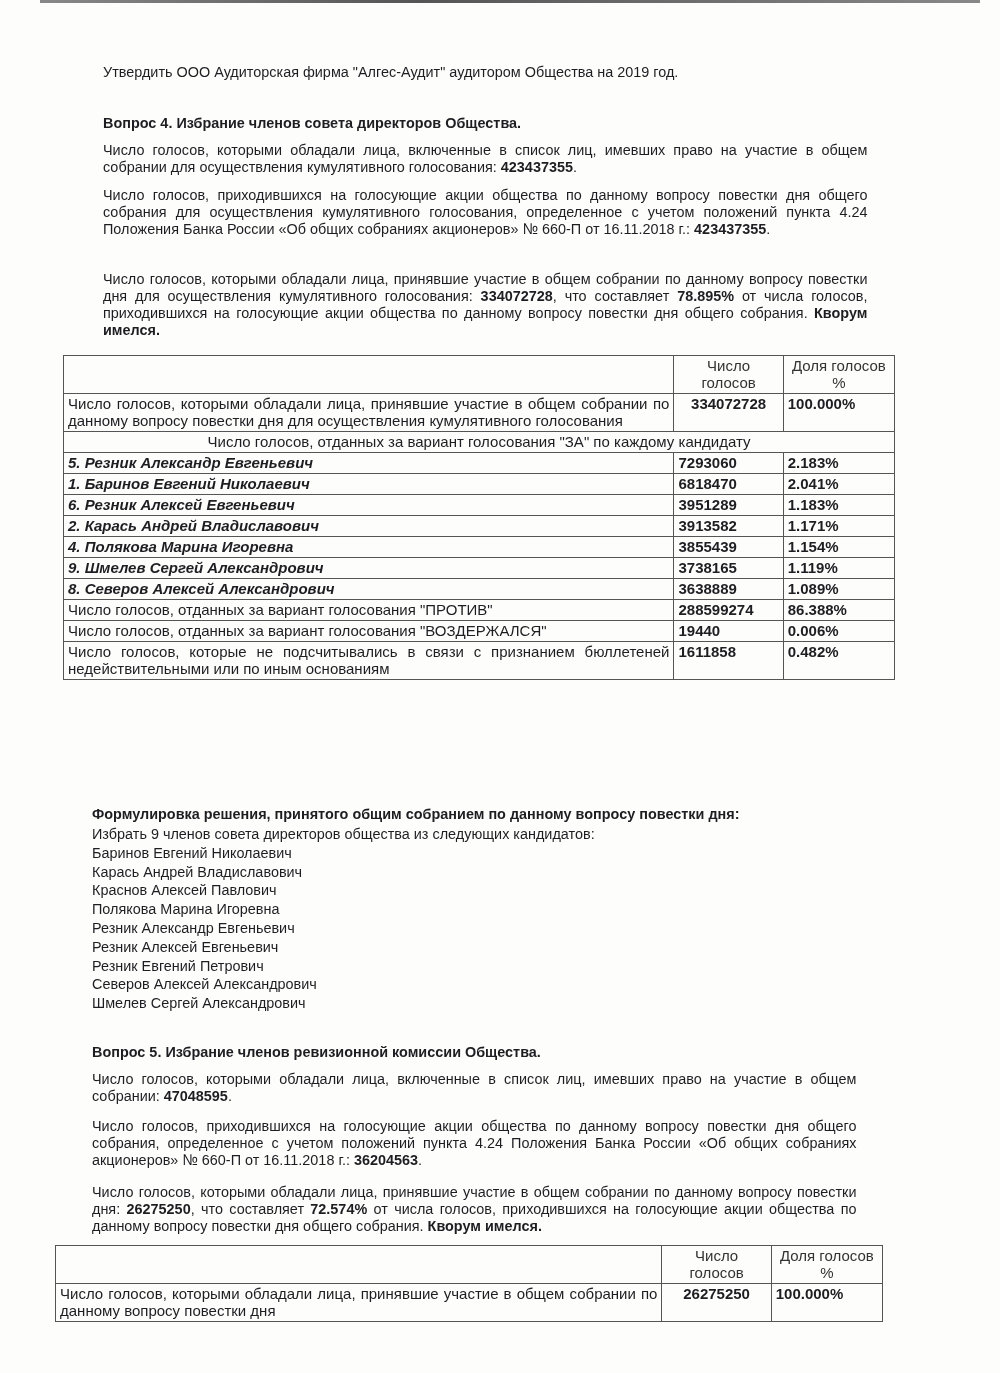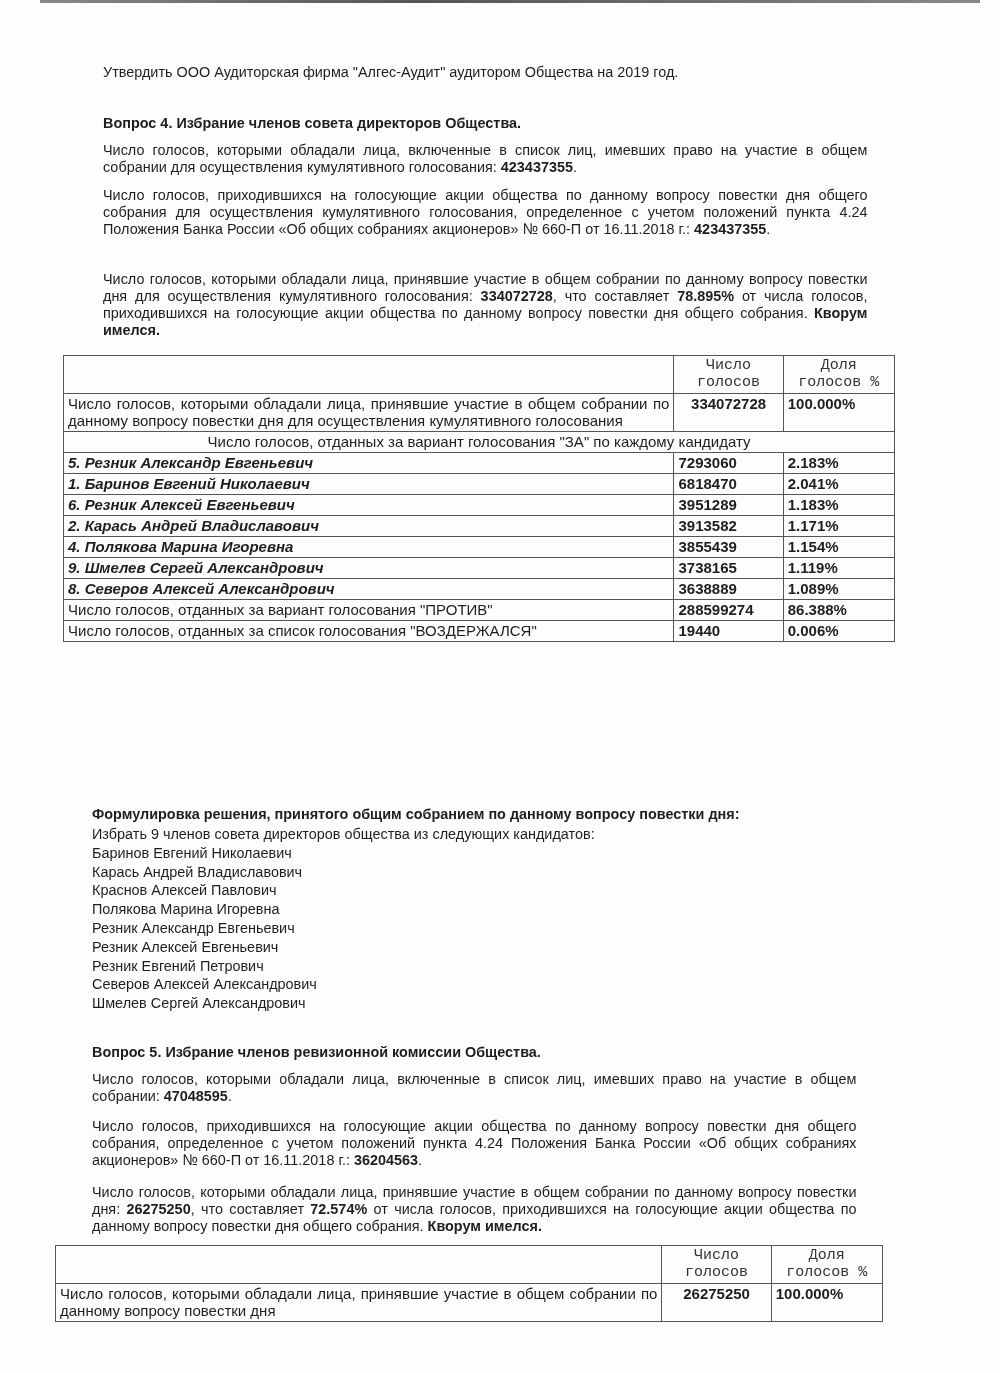--- a/index.html
+++ b/index.html
@@ -17,21 +17,21 @@
   .page { position: absolute; left: 0; top: 0; width: 1000px; }
   .p { font-size: 15.5px; line-height: 17px; text-align: justify; margin: 0; transform: scaleX(0.93); transform-origin: left top; }
   .b { font-weight: bold; }
   .h { font-size: 15.5px; font-weight: bold; margin: 0; transform: scaleX(0.93); transform-origin: left top; }
   .blk { position: absolute; }
 
   table.vt { position: absolute; border-collapse: collapse; font-size: 15px; }
   table.vt td { border: 1px solid #555; padding: 1px 4px 2px 4px; vertical-align: top; line-height: 17px; }
   .num { text-align: left; font-weight: bold; }
   .ctr { text-align: center; }
-  .hdr { text-align: center; color: #333; font-family: Liberation Mono, monospace; }
+  .hdr { text-align: center; color: #333; }
   .cand { font-weight: bold; font-style: italic; }
   .just { text-align: justify; }
   .list { font-size: 15.5px; line-height: 18.8px; transform: scaleX(0.93); transform-origin: left top; }
 </style>
 </head>
 <body>
 
 <div class="topshade"></div>
 
 <div class="page">
@@ -101,23 +101,28 @@
           <td class="cand">8. Северов Алексей Александрович</td>
           <td class="num">3638889</td>
           <td class="num">1.089%</td>
         </tr>
     <tr>
       <td>Число голосов, отданных за вариант голосования "ПРОТИВ"</td>
       <td class="num">288599274</td>
       <td class="num">86.388%</td>
     </tr>
     <tr>
-      <td>Число голосов, отданных за список голосования "ВОЗДЕРЖАЛСЯ"</td>
+      <td>Число голосов, отданных за вариант голосования "ВОЗДЕРЖАЛСЯ"</td>
       <td class="num">19440</td>
       <td class="num">0.006%</td>
+    </tr>
+    <tr>
+      <td class="just">Число голосов, которые не подсчитывались в связи с признанием бюллетеней недействительными или по иным основаниям</td>
+      <td class="num">1611858</td>
+      <td class="num">0.482%</td>
     </tr>
   </tbody>
     </table>
 
   <p class="h blk" style="left:92px; top:805px; width:800px;">Формулировка решения, принятого общим собранием по данному вопросу повестки дня:</p>
   <div class="list blk" style="left:92px; top:825px; width:700px;">
     <div>Избрать 9 членов совета директоров общества из следующих кандидатов:</div>
     <div>Баринов Евгений Николаевич</div>
     <div>Карась Андрей Владиславович</div>
     <div>Краснов Алексей Павлович</div>

